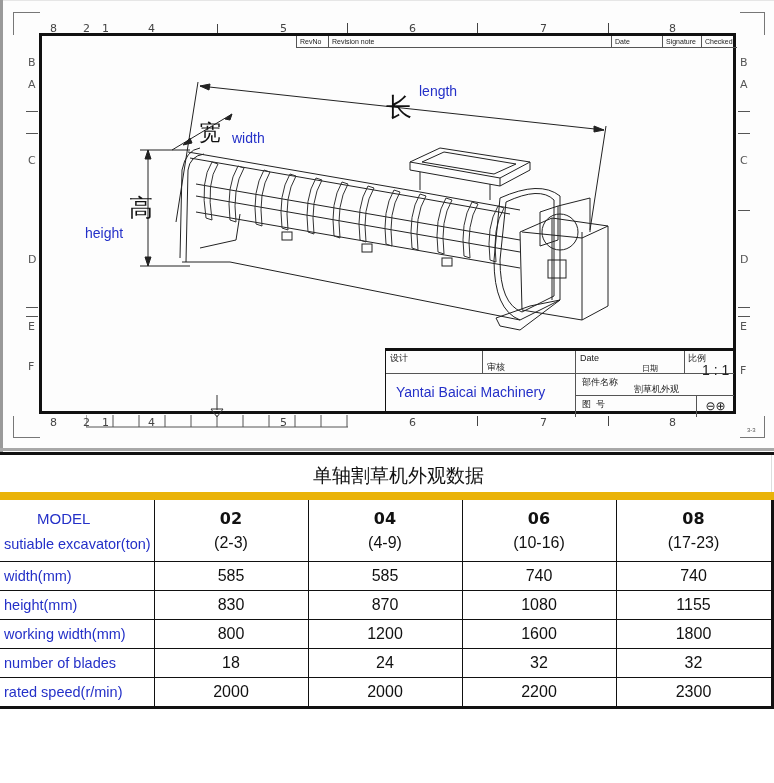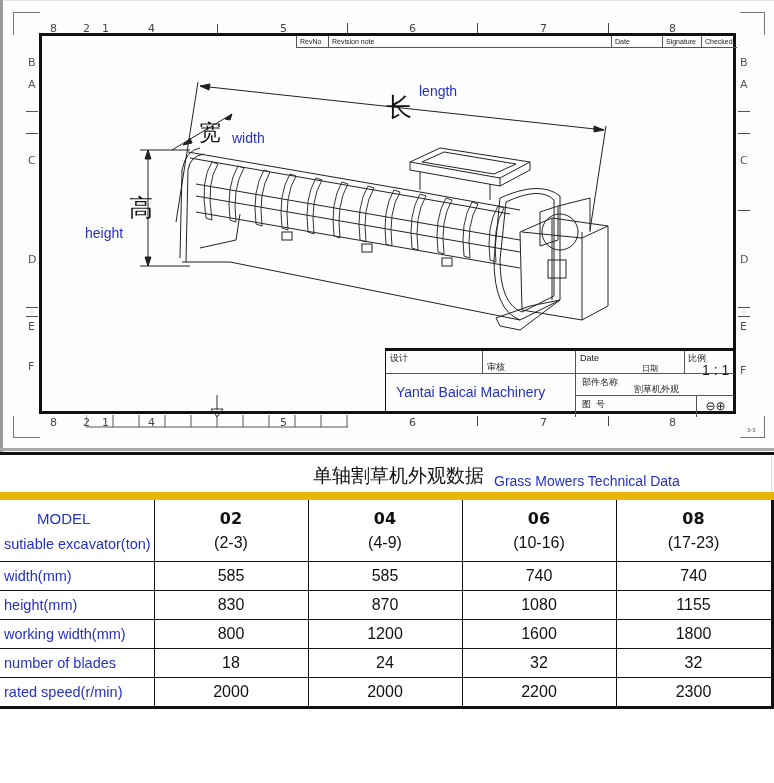--- a/index.html
+++ b/index.html
@@ -256,21 +256,20 @@
   </svg>
   <div class="zone-tick" style="left:477px;top:416px;height:10px;"></div>
   <div class="zone-tick" style="left:608px;top:416px;height:10px;"></div>
 
   <span class="sheet-code">3-3</span>
 </div>
 
 <div style="position:absolute;left:0;top:452px;width:774px;height:3px;background:#111;"></div>
 <div class="table-title">
   <span class="zh">单轴割草机外观数据</span>
-  <span class="en">Grass Mowers Technical Data</span>
 </div>
 <div class="title-rule-right"></div>
 
 <table class="specs">
   <colgroup>
     <col style="width:154px">
       <col style="width:154px">
       <col style="width:154px">
       <col style="width:154px">
       <col style="width:156px">

